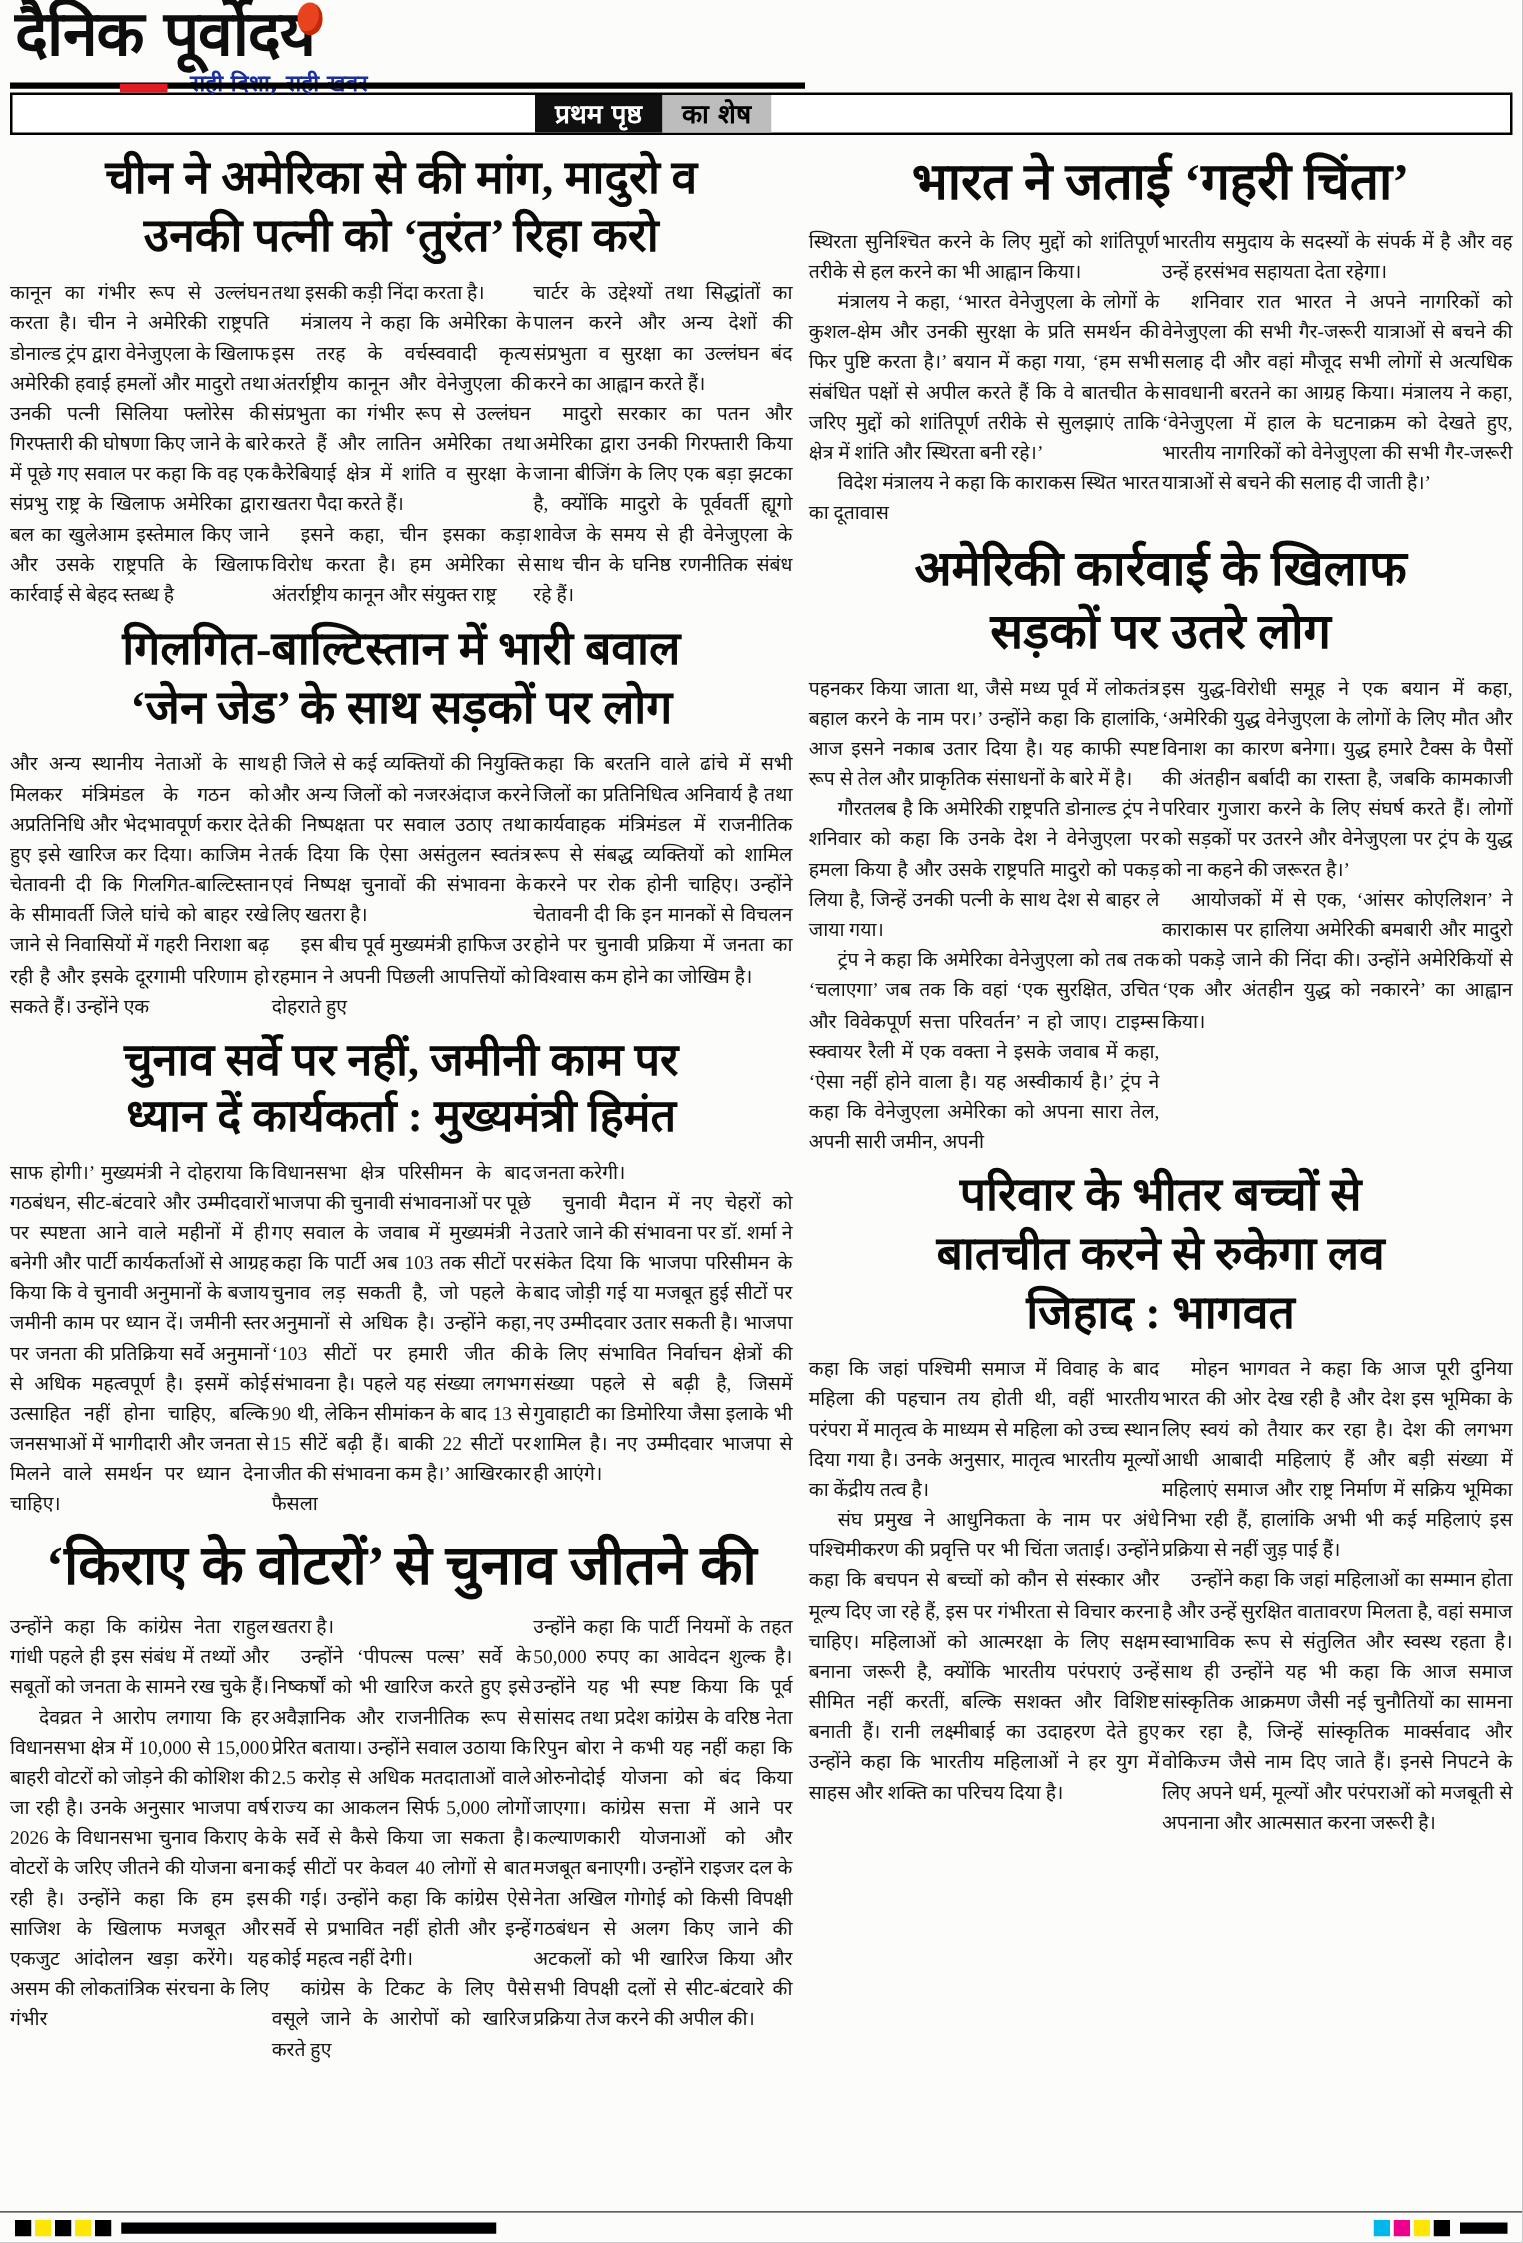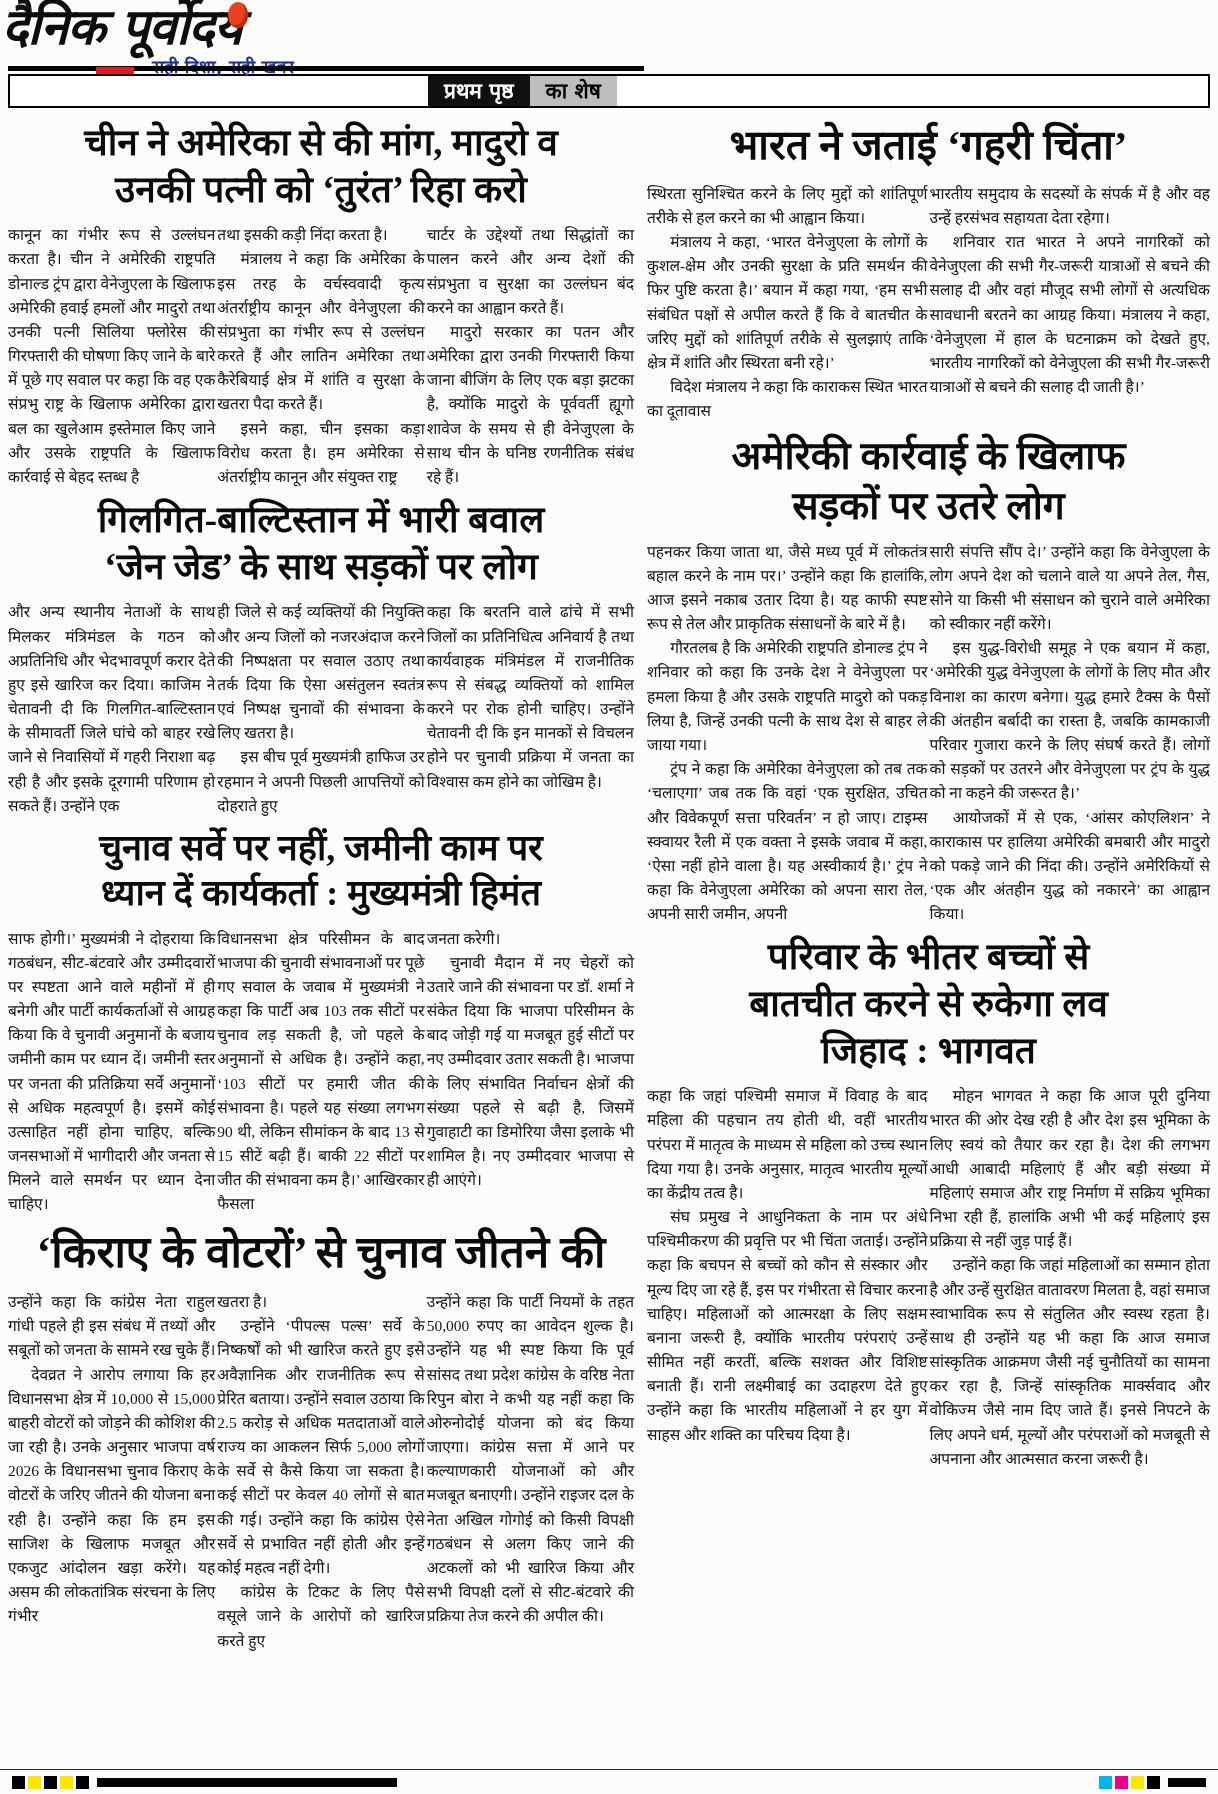--- a/index.html
+++ b/index.html
@@ -4,21 +4,21 @@
 <title>दैनिक पूर्वोदय — प्रथम पृष्ठ का शेष</title>
 <style>
   html,body{margin:0;padding:0;background:#9a9a9a;}
   .page{
     width:1218px;height:1794px;margin:0 auto;position:relative;overflow:hidden;
     background:#fcfcfa;color:#171513;
     font-family:"Liberation Serif","DejaVu Serif",serif;
   }
   
   .masthead{position:relative;height:74px;}
-  .logo-wrap{position:absolute;left:2px;top:0;white-space:nowrap;font-style:italic;}
+  .logo-wrap{position:absolute;left:12px;top:0;white-space:nowrap;}
   .logo-text{font-size:50px;font-weight:bold;letter-spacing:-1px;line-height:1.1;color:#0d0d0d;
              font-family:"DejaVu Sans","Liberation Sans",sans-serif;}
   .logo-accent{display:inline-block;width:20px;height:26px;background:#e8431f;border-radius:50%;
                margin-left:-14px;vertical-align:top;margin-top:2px;box-shadow:inset -3px -3px 0 #c52806;}
   .tagline{position:absolute;left:152px;top:54px;font-size:18px;font-weight:bold;color:#1c2f9e;
            font-family:"DejaVu Sans","Liberation Sans",sans-serif;}
   .red-strip{position:absolute;left:96px;top:67px;width:38px;height:7px;background:#e01b24;z-index:2;}
   .thick-rule{position:absolute;left:8px;top:66px;width:636px;height:5px;background:#000;}
   
   .band{margin:0 8px;border:2px solid #000;height:30px;display:flex;align-items:stretch;background:#fff;}
@@ -185,21 +185,20 @@
           <span class="hl-line">अमेरिकी कार्रवाई के खिलाफ</span>
           <span class="hl-line">सड़कों पर उतरे लोग</span>
         </h2>
         <div class="cols">
           <div class="col">
             <p>पहनकर किया जाता था, जैसे मध्य पूर्व में लोकतंत्र बहाल करने के नाम पर।’ उन्होंने कहा कि हालांकि, आज इसने नकाब उतार दिया है। यह काफी स्पष्ट रूप से तेल और प्राकृतिक संसाधनों के बारे में है।</p>
             <p>गौरतलब है कि अमेरिकी राष्ट्रपति डोनाल्ड ट्रंप ने शनिवार को कहा कि उनके देश ने वेनेजुएला पर हमला किया है और उसके राष्ट्रपति मादुरो को पकड़ लिया है, जिन्हें उनकी पत्नी के साथ देश से बाहर ले जाया गया।</p>
             <p>ट्रंप ने कहा कि अमेरिका वेनेजुएला को तब तक ‘चलाएगा’ जब तक कि वहां ‘एक सुरक्षित, उचित और विवेकपूर्ण सत्ता परिवर्तन’ न हो जाए। टाइम्स स्क्वायर रैली में एक वक्ता ने इसके जवाब में कहा, ‘ऐसा नहीं होने वाला है। यह अस्वीकार्य है।’ ट्रंप ने कहा कि वेनेजुएला अमेरिका को अपना सारा तेल, अपनी सारी जमीन, अपनी</p>
           </div>
           <div class="col">
-            <p>सारी संपत्ति सौंप दे।’ उन्होंने कहा कि वेनेजुएला के लोग अपने देश को चलाने वाले या अपने तेल, गैस, सोने या किसी भी संसाधन को चुराने वाले अमेरिका को स्वीकार नहीं करेंगे।</p>
             <p>इस युद्ध-विरोधी समूह ने एक बयान में कहा, ‘अमेरिकी युद्ध वेनेजुएला के लोगों के लिए मौत और विनाश का कारण बनेगा। युद्ध हमारे टैक्स के पैसों की अंतहीन बर्बादी का रास्ता है, जबकि कामकाजी परिवार गुजारा करने के लिए संघर्ष करते हैं। लोगों को सड़कों पर उतरने और वेनेजुएला पर ट्रंप के युद्ध को ना कहने की जरूरत है।’</p>
             <p>आयोजकों में से एक, ‘आंसर कोएलिशन’ ने काराकास पर हालिया अमेरिकी बमबारी और मादुरो को पकड़े जाने की निंदा की। उन्होंने अमेरिकियों से ‘एक और अंतहीन युद्ध को नकारने’ का आह्वान किया।</p>
           </div>
         </div>
       </article>
 
       <article class="story">
         <h2 class="headline hl-g">
           <span class="hl-line">परिवार के भीतर बच्चों से</span>
           <span class="hl-line">बातचीत करने से रुकेगा लव</span>

